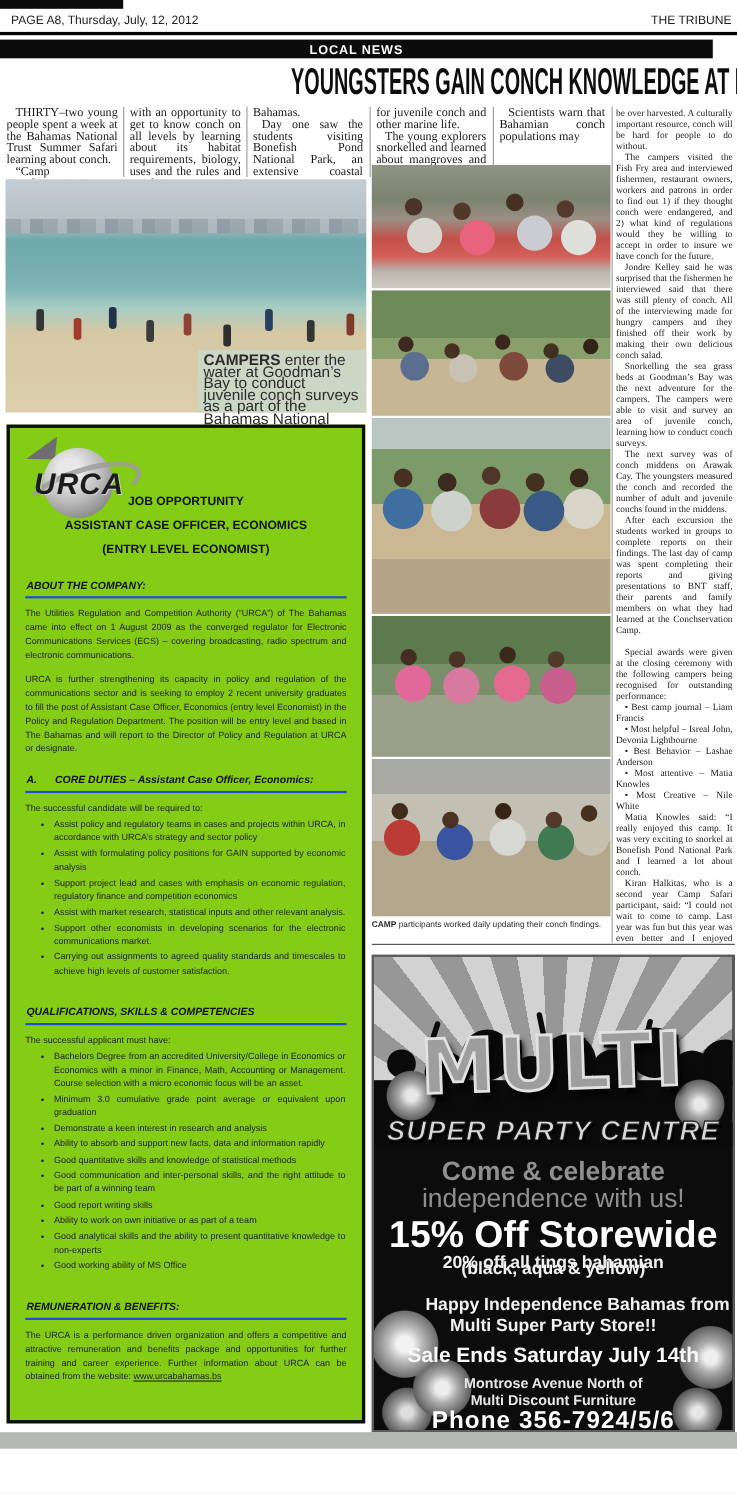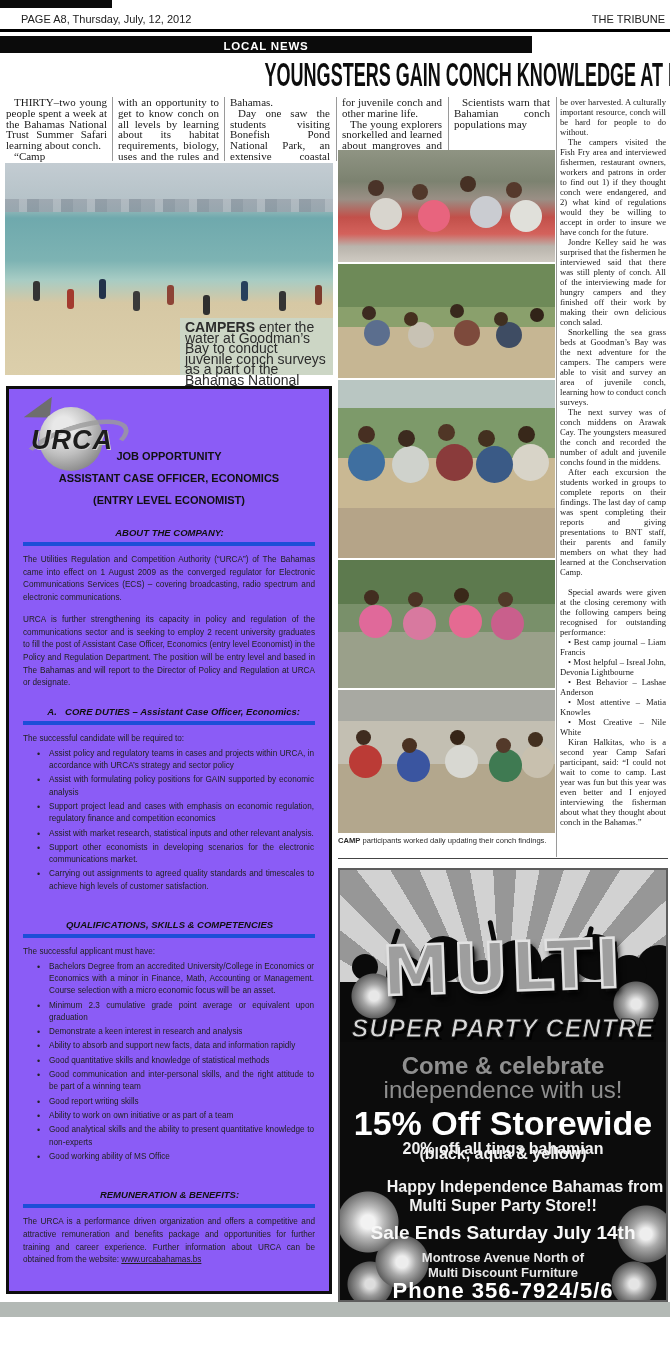--- a/index.html
+++ b/index.html
@@ -3,24 +3,24 @@
 <meta charset="utf-8">
 <style>
   html,body{margin:0;padding:0;background:#e8e8e8;}
   .page{position:relative;width:670px;height:1358px;background:#ffffff;overflow:hidden;
         font-family:"Liberation Serif",serif;color:#1a1a1a;margin:0 auto;}
   .abs{position:absolute;}
 
   
   .top-strip{left:0;top:0;width:112px;height:8px;background:#0a0a0a;}
   .hdr{font-family:"Liberation Sans",sans-serif;font-size:11px;color:#222;top:13px;}
-  .hdr-left{left:21px;text-align:center;}
+  .hdr-left{left:10px;text-align:center;}
   .hdr-right{right:5px;}
   .hdr-rule{left:0;top:29px;width:670px;height:3px;background:#000;}
-  .banner{left:0;top:36px;width:532px;height:17px;background:#0b0b0b;text-align:center;}
+  .banner{left:0;top:36px;width:648px;height:17px;background:#0b0b0b;text-align:center;}
   .banner span{font-family:"Liberation Sans",sans-serif;font-weight:bold;font-size:11.5px;
                color:#fff;letter-spacing:.8px;line-height:17px;}
   .headline{left:0;top:54px;width:670px;height:40px;margin:0;text-align:center;overflow:visible;}
   .headline .hl{display:inline-block;white-space:nowrap;font-family:"Liberation Sans",sans-serif;
                 font-weight:bold;font-size:34px;line-height:40px;color:#0d0d0d;
                 transform:scaleX(.53);transform-origin:50% 50%;letter-spacing:0;}
 
   
   .col{top:97px;height:66px;overflow:hidden;font-size:11px;line-height:10.8px;text-align:justify;}
   .col p,.rcol p{margin:0;}
@@ -64,34 +64,34 @@
   .ph5{top:690px;height:143px;background:linear-gradient(180deg,#a8a9a2 0 22%,#c3bfb2 22% 52%,#b3a78d 52% 100%);}
   .ph5-figs{left:18px;top:40px;width:15px;height:15px;border-radius:50%;background:#3f2c1f;
     box-shadow:46px 8px 0 #4a3222,94px 0 0 #362517,140px 8px 0 #53392a,172px 2px 0 #43301f,
                2px 24px 0 9px #bb3b36,50px 28px 0 9px #3a55a0,98px 24px 0 9px #d8d8d2,
                142px 28px 0 9px #3f7a52,174px 24px 0 9px #c8c0ae;}
   .caption2{left:338px;top:836px;width:218px;color:#2a2a2a;font-family:Liberation Sans, sans-serif;
     font-size:7.6px;line-height:10px;}
   .ad-toprule{left:338px;top:858px;width:330px;height:1px;background:#444;}
 
   
-  .urca{left:6px;top:386px;width:326px;height:908px;border:3px solid #0d0d0d;background:#8b5cf6;
+  .urca{left:6px;top:386px;width:326px;height:908px;border:3px solid #0d0d0d;background:#84cc16;
     box-sizing:border-box;overflow:hidden;font-family:"Liberation Sans",sans-serif;color:#222;padding:8px 13px;}
   .urca-logo{position:absolute;left:14px;top:10px;width:100px;height:84px;}
   .globe{position:absolute;left:16px;top:8px;width:64px;height:64px;border-radius:50%;
     background:radial-gradient(circle at 38% 32%,#e8e8e8 0 18%,#bdbdbd 48%,#8a8a8a 78%,#707070 100%);}
   .swoosh{position:absolute;left:-2px;top:26px;width:100px;height:30px;border:5px solid #9c9c9c;
     border-radius:50%;transform:rotate(-18deg);border-left-color:transparent;border-bottom-color:transparent;opacity:.8;}
   .swoosh2{position:absolute;left:0;top:4px;width:34px;height:18px;background:#6e6e6e;
     transform:rotate(-24deg);clip-path:polygon(0 40%,100% 0,70% 100%);}
   .urca-word{position:absolute;left:8px;top:26px;font-style:italic;font-weight:bold;font-size:27px;
     color:#1c1c1c;letter-spacing:1px;text-shadow:1px 1px 0 #cfcfcf;}
   .urca-title{text-align:center;margin-top:48px;font-weight:bold;font-size:11px;line-height:22px;color:#111;}
-  .sec{font-style:italic;font-weight:bold;font-size:9.5px;color:#111;border-bottom:4px solid #1d4ed8;
-    padding:0 0 4px 1px;margin:16px 1px 8px 1px;text-align:center;}
+  .sec{font-style:italic;font-weight:bold;font-size:9.5px;color:#111;border-bottom:2px solid #1d4ed8;
+    padding:0 0 4px 1px;margin:16px 1px 8px 1px;}
   .sec .pfx{display:inline-block;width:26px;font-style:italic;}
   .up{font-size:8.2px;line-height:1.55;text-align:justify;margin:0 1px 9px 1px;}
   .intro{margin-bottom:2px;text-align:left;}
   .urca ul{list-style:none;margin:0 0 6px 0;padding:0;}
   .urca li{position:relative;font-size:8.2px;line-height:1.5;text-align:justify;
     padding-left:27px;padding-right:2px;margin:2px 0;}
   .urca li::before{content:"\2022";position:absolute;left:15px;top:0;font-size:9px;}
   .ulink{text-decoration:underline;color:#222;}
   .sp26{margin-top:26px;} .sp36{margin-top:34px;}
 
@@ -182,20 +182,21 @@
     <p class="ind">Jondre Kelley said he was surprised that the fishermen he interviewed said that there was still plenty of conch. All of the interviewing made for hungry campers and they finished off their work by making their own delicious conch salad.</p>
     <p class="ind">Snorkelling the sea grass beds at Goodman’s Bay was the next adventure for the campers. The campers were able to visit and survey an area of juvenile conch, learning how to conduct conch surveys.</p>
     <p class="ind">The next survey was of conch middens on Arawak Cay. The youngsters measured the conch and recorded the number of adult and juvenile conchs found in the middens.</p>
     <p class="ind">After each excursion the students worked in groups to complete reports on their findings. The last day of camp was spent completing their reports and giving presentations to BNT staff, their parents and family members on what they had learned at the Conchservation Camp.</p>
     <p class="ind gap-before">Special awards were given at the closing ceremony with the following campers being recognised for outstanding performance:</p>
     <p class="ind">• Best camp journal – Liam Francis</p>
     <p class="ind">• Most helpful – Isreal John, Devonia Lightbourne</p>
     <p class="ind">• Best Behavior – Lashae Anderson</p>
     <p class="ind">• Most attentive – Matia Knowles</p>
     <p class="ind">• Most Creative – Nile White</p>
+    <p class="ind">Matia Knowles said: “I really enjoyed this camp. It was very exciting to snorkel at Bonefish Pond National Park and I learned a lot about conch.</p>
     <p class="ind">Kiran Halkitas, who is a second year Camp Safari participant, said: “I could not wait to come to camp. Last year was fun but this year was even better and I enjoyed interviewing the fisherman about what they thought about conch in the Bahamas.”</p>
 
   </div>
 
   <div class="abs photo ph-beach">
     <i class="beach-city"></i>
     <i class="figs beach-figs"></i>
   </div>
   <div class="abs caption1">
     <b>CAMPERS</b><span> enter the water at Goodman’s Bay to conduct juvenile conch surveys as a part of the Bahamas National Trust’s Summer Camp Safari.</span>
@@ -246,21 +247,21 @@
       <li>Support project lead and cases  with emphasis on economic regulation, regulatory finance and competition economics</li>
       <li>Assist with market research, statistical inputs and other relevant analysis.</li>
       <li>Support other economists in developing scenarios for the electronic communications market.</li>
       <li>Carrying out assignments to agreed quality standards and timescales to achieve high levels of customer satisfaction.</li>
     </ul>
 
     <div class="sec sp26">QUALIFICATIONS, SKILLS &amp; COMPETENCIES</div>
     <p class="up intro">The successful applicant must have:</p>
     <ul>
       <li>Bachelors Degree from an accredited University/College in Economics or Economics with a minor in Finance, Math, Accounting or Management.  Course selection with a micro economic focus will be an asset.</li>
-      <li>Minimum 2.3 cumulative grade point average or equivalent upon graduation</li>
+      <li>Minimum 3.0 cumulative grade point average or equivalent upon graduation</li>
       <li>Demonstrate a keen interest in research and analysis</li>
       <li>Ability to absorb and support new facts, data and information rapidly</li>
       <li>Good quantitative skills and knowledge of statistical methods</li>
       <li>Good communication and inter-personal skills, and the right attitude to be part of a winning team</li>
       <li>Good report writing skills</li>
       <li>Ability to work  on own initiative or as part of a team</li>
       <li>Good analytical skills and the ability to present quantitative knowledge to non-experts</li>
       <li>Good working ability of MS Office</li>
     </ul>
 

